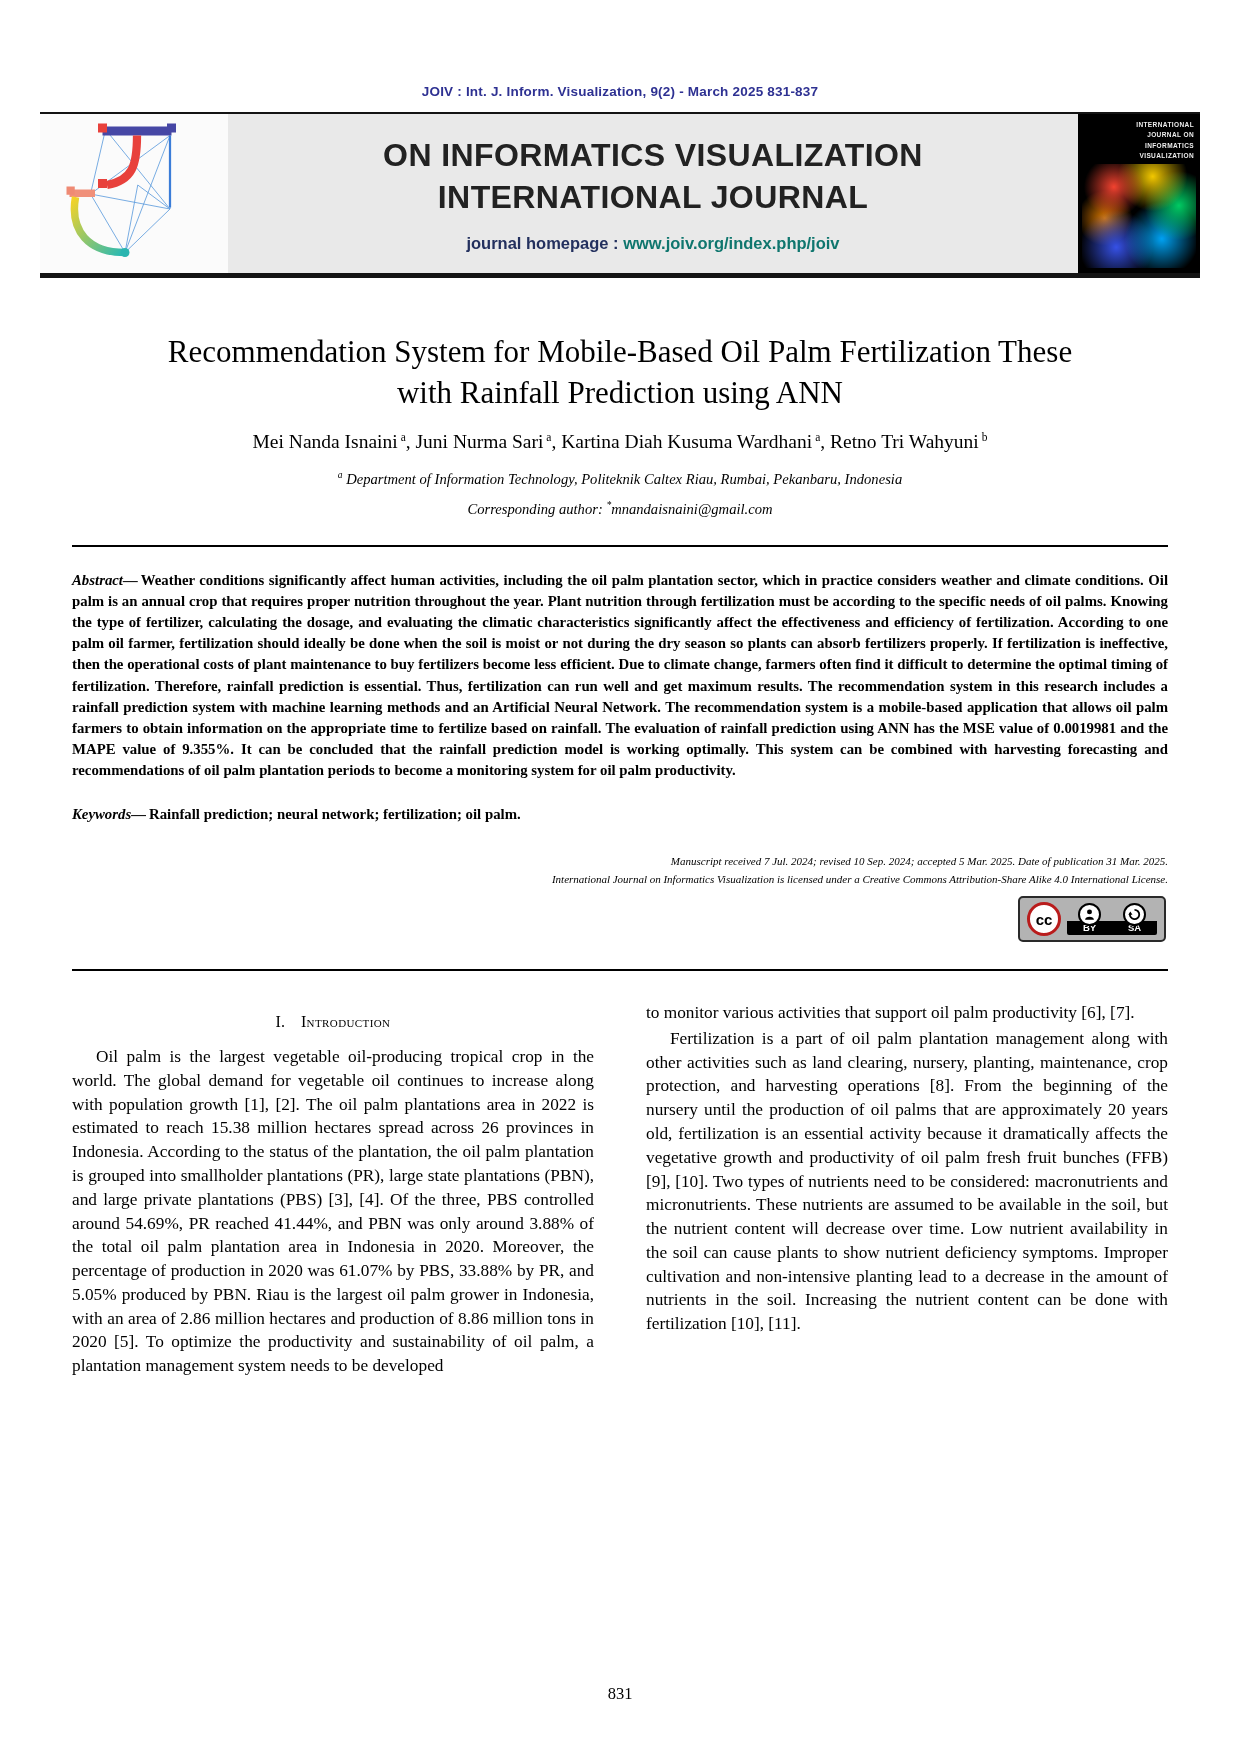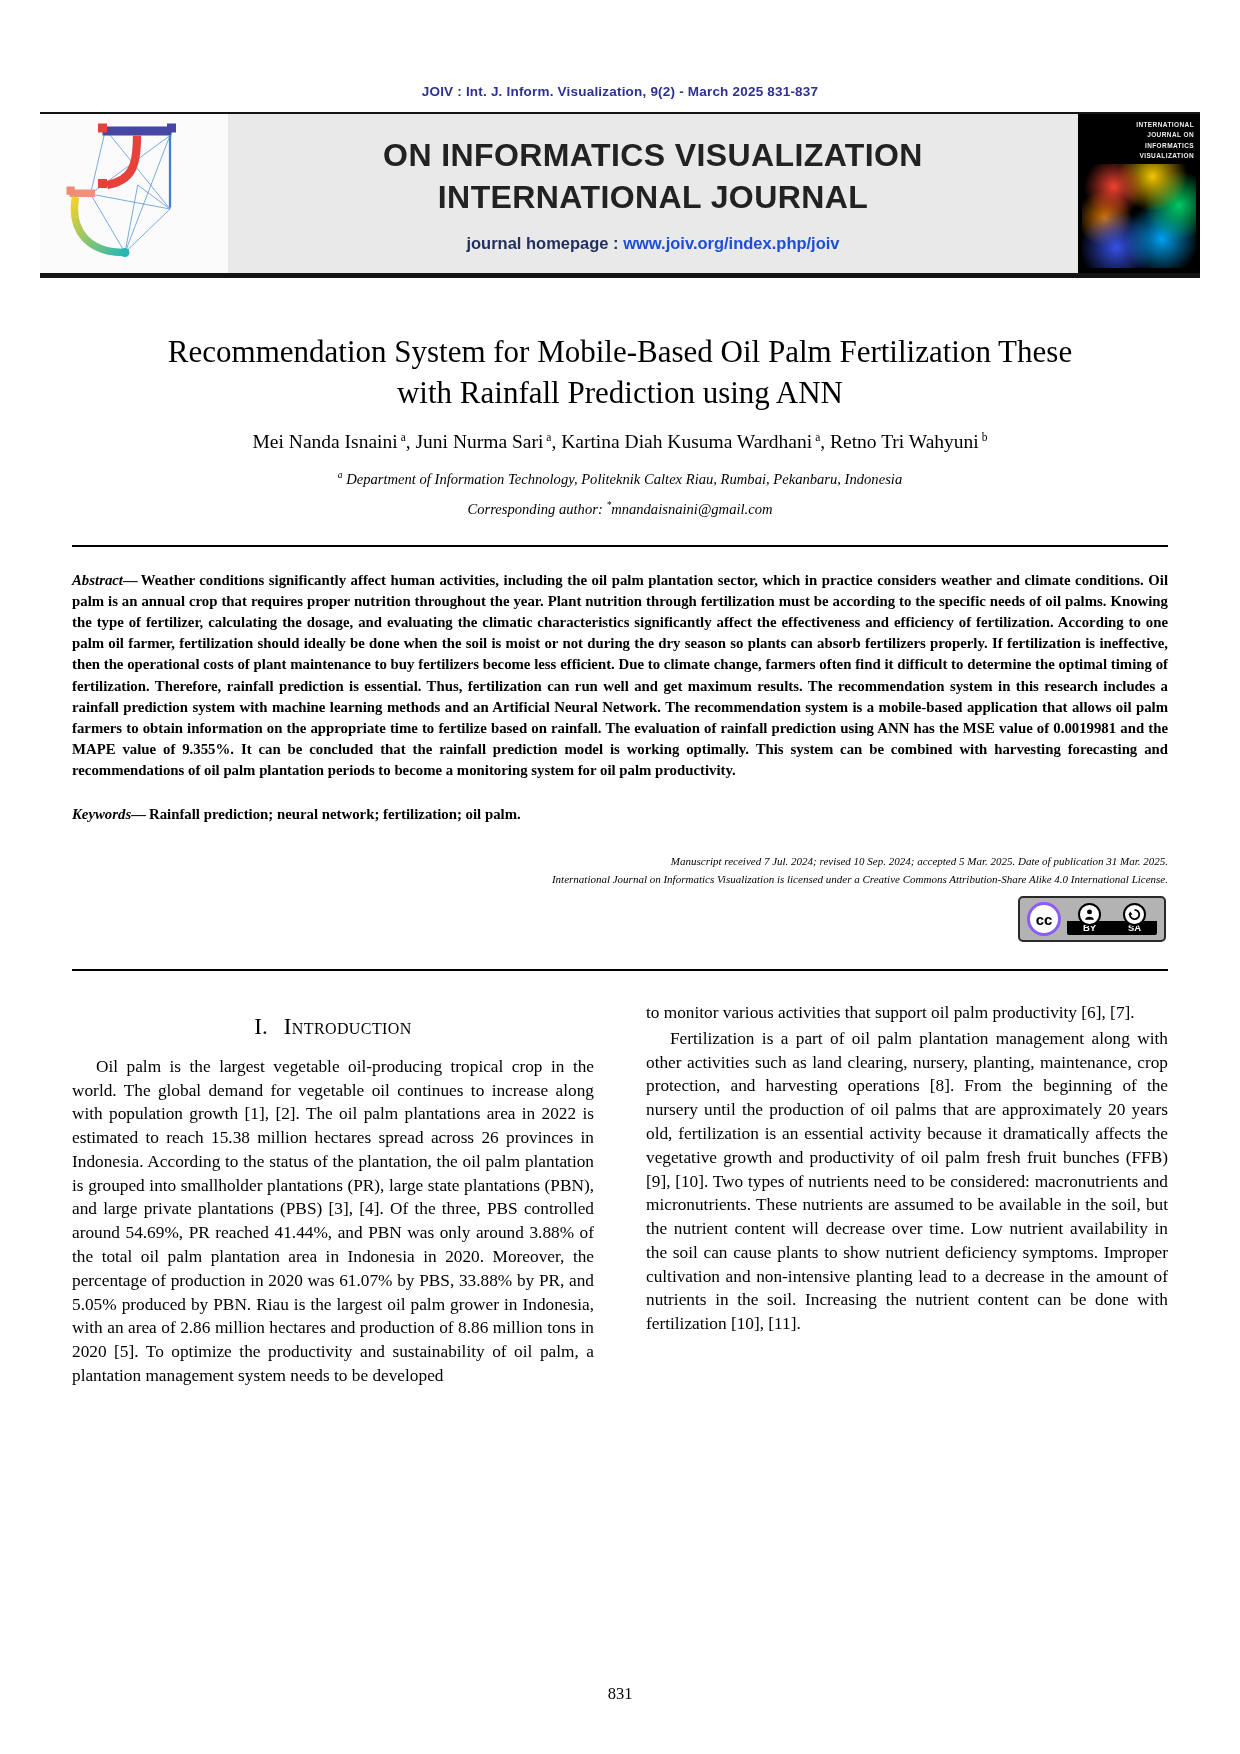--- a/index.html
+++ b/index.html
@@ -30,21 +30,21 @@
     align-items:center; justify-content:center; gap:16px;
   }
   .banner-title {
     font-family:"Liberation Sans", sans-serif; font-weight:700;
     font-size:32px; line-height:1.32; color:#222; text-align:center; letter-spacing:0.4px;
   }
   .homepage {
     font-family:"Liberation Sans", sans-serif; font-size:16.5px;
     font-weight:600; color:#23305e;
   }
-  .homepage a { color:#1d4ed8; text-decoration:none; font-weight:600; cursor:pointer; }
+  .homepage a { color:#0f766e; text-decoration:none; font-weight:600; cursor:pointer; }
   .banner-cover {
     width:122px; background:#000; position:relative; padding:6px 6px 4px;
   }
   .cover-lines {
     color:#eee; font-family:"Liberation Sans", sans-serif;
     font-size:6.5px; line-height:1.6; text-align:right; letter-spacing:0.4px; font-weight:600;
   }
   .cover-art {
     position:absolute; left:4px; right:4px; top:50px; bottom:5px;
     background:
@@ -86,40 +86,40 @@
     font-size:11px; line-height:1.58;
   }
 
   
   .cc-badge {
     width:148px; height:46px; margin:8px 74px 0 auto;
     background:#b3b3b3; border:2px solid #2a2a2a; border-radius:5px;
     display:flex; align-items:center; gap:6px; padding:3px 7px; cursor:pointer;
   }
   .cc-main {
-    width:34px; height:34px; border:3px solid #8b5cf6; border-radius:50%; background:#fff;
+    width:34px; height:34px; border:3px solid #b91c1c; border-radius:50%; background:#fff;
     display:flex; align-items:center; justify-content:center;
     font-family:"Liberation Sans", sans-serif; font-weight:700; font-size:15px; flex:none;
   }
   .cc-right { flex:1; display:flex; flex-direction:column; }
   .cc-icons { display:flex; justify-content:space-around; position:relative; z-index:2; }
   .cc-circle {
     width:23px; height:23px; border:2.5px solid #000; border-radius:50%; background:#fff;
     display:flex; align-items:center; justify-content:center;
   }
   .cc-strip {
     background:#000; color:#fff; display:flex; justify-content:space-around;
     font-family:"Liberation Sans", sans-serif; font-size:9.5px; font-weight:700;
     padding:1px 0 2px; margin-top:-5px; border-radius:0 0 2px 2px;
   }
 
   
   .columns { display:flex; margin:30px 72px 0; gap:52px; }
   .col { flex:1; font-size:17.3px; line-height:1.375; text-align:justify; }
-  .section-heading { text-align:center; font-size:23px; margin:10px 0 12px; }
+  .section-heading { text-align:center; font-size:16px; margin:10px 0 12px; }
   .section-heading .num { margin-right:16px; }
   .section-heading .sc { font-variant:small-caps; letter-spacing:0.4px; }
   .body-par.indent { text-indent:24px; }
   .body-par + .body-par { margin-top:2px; }
 
   .page-number {
     position:absolute; bottom:50px; left:0; width:100%;
     text-align:center; font-size:16.5px;
   }
 </style>

